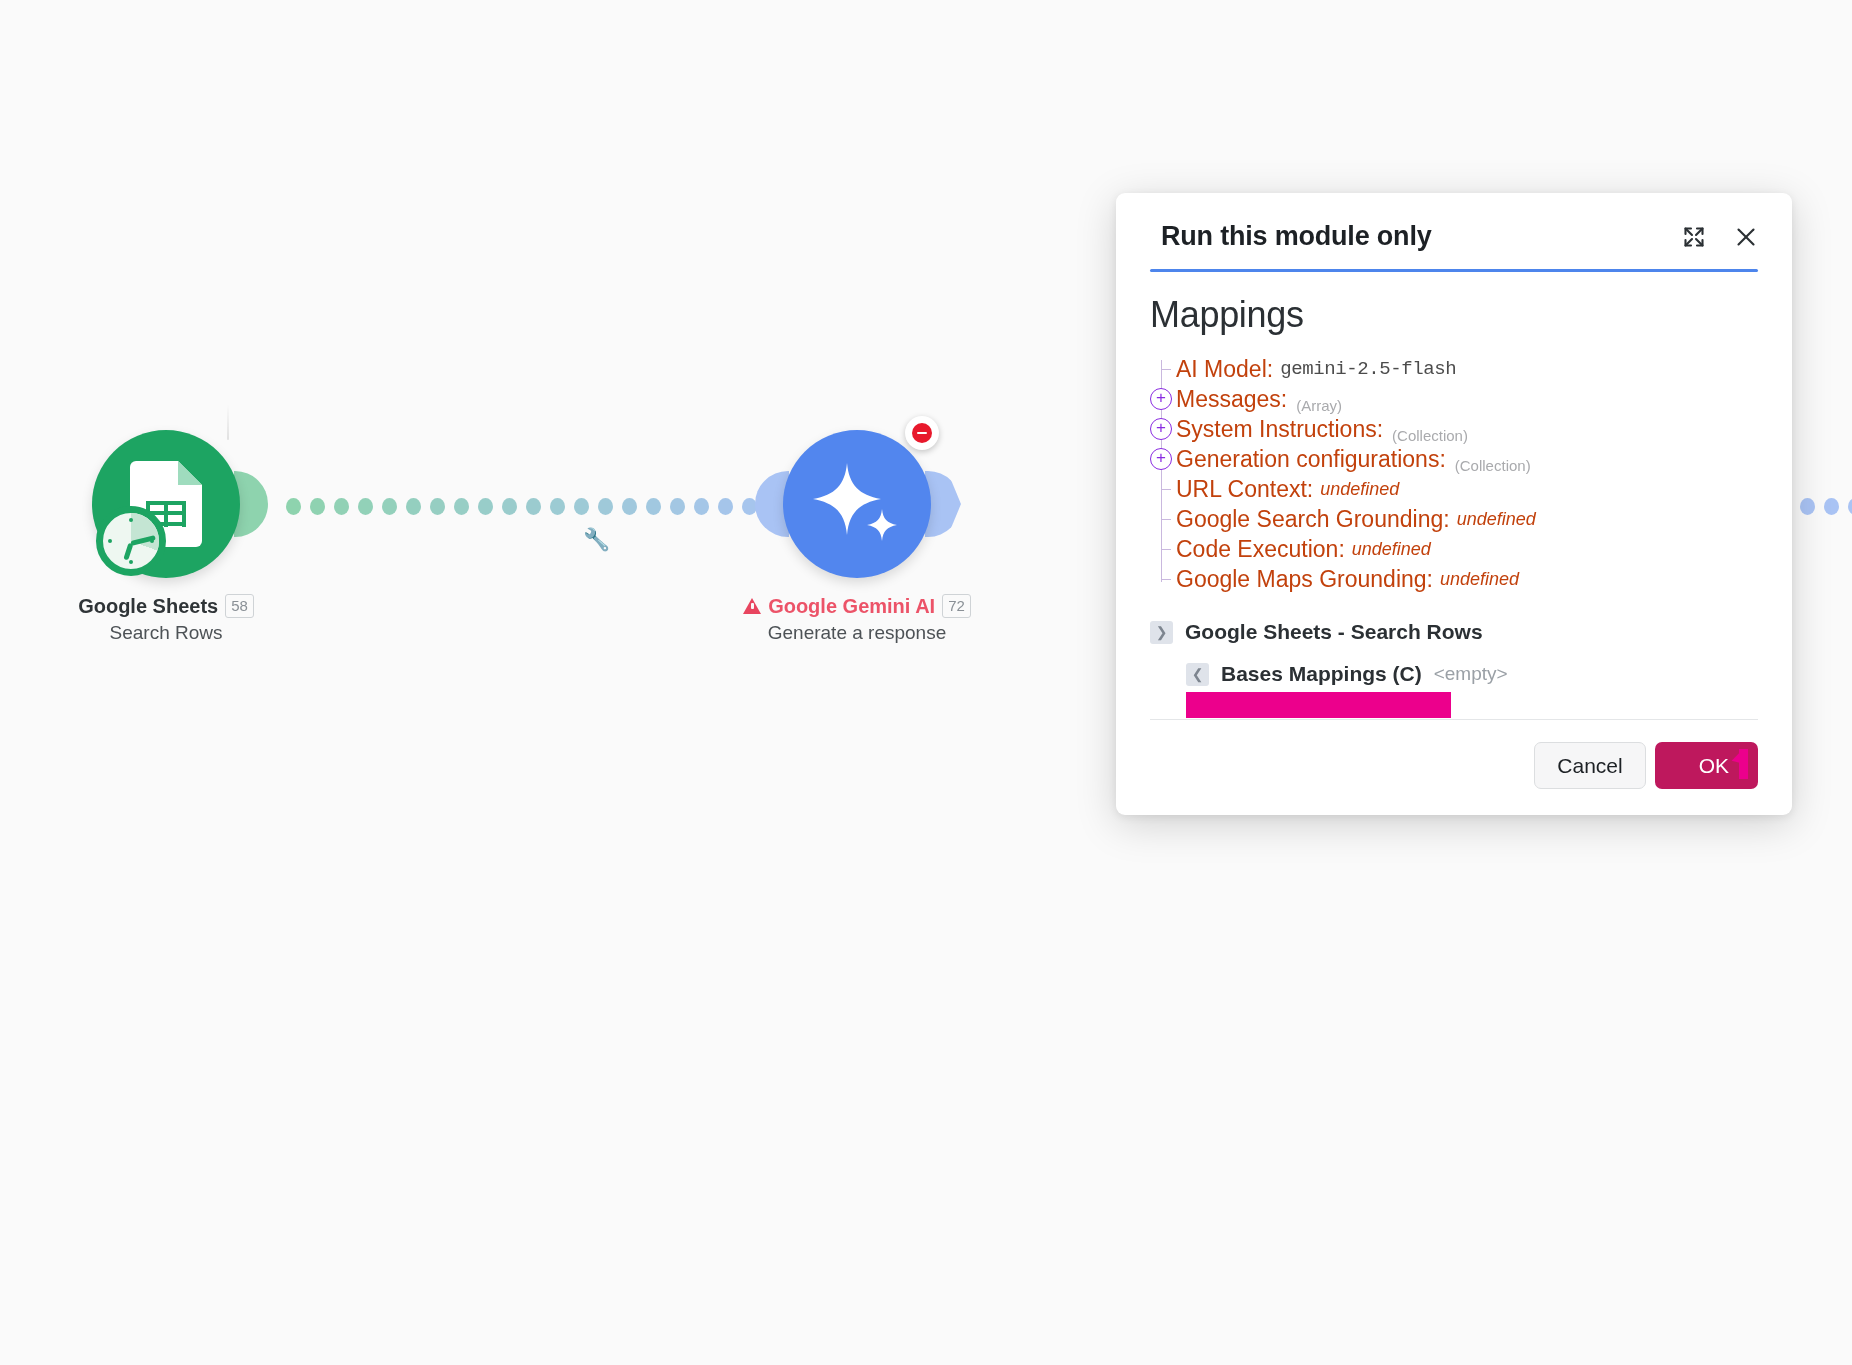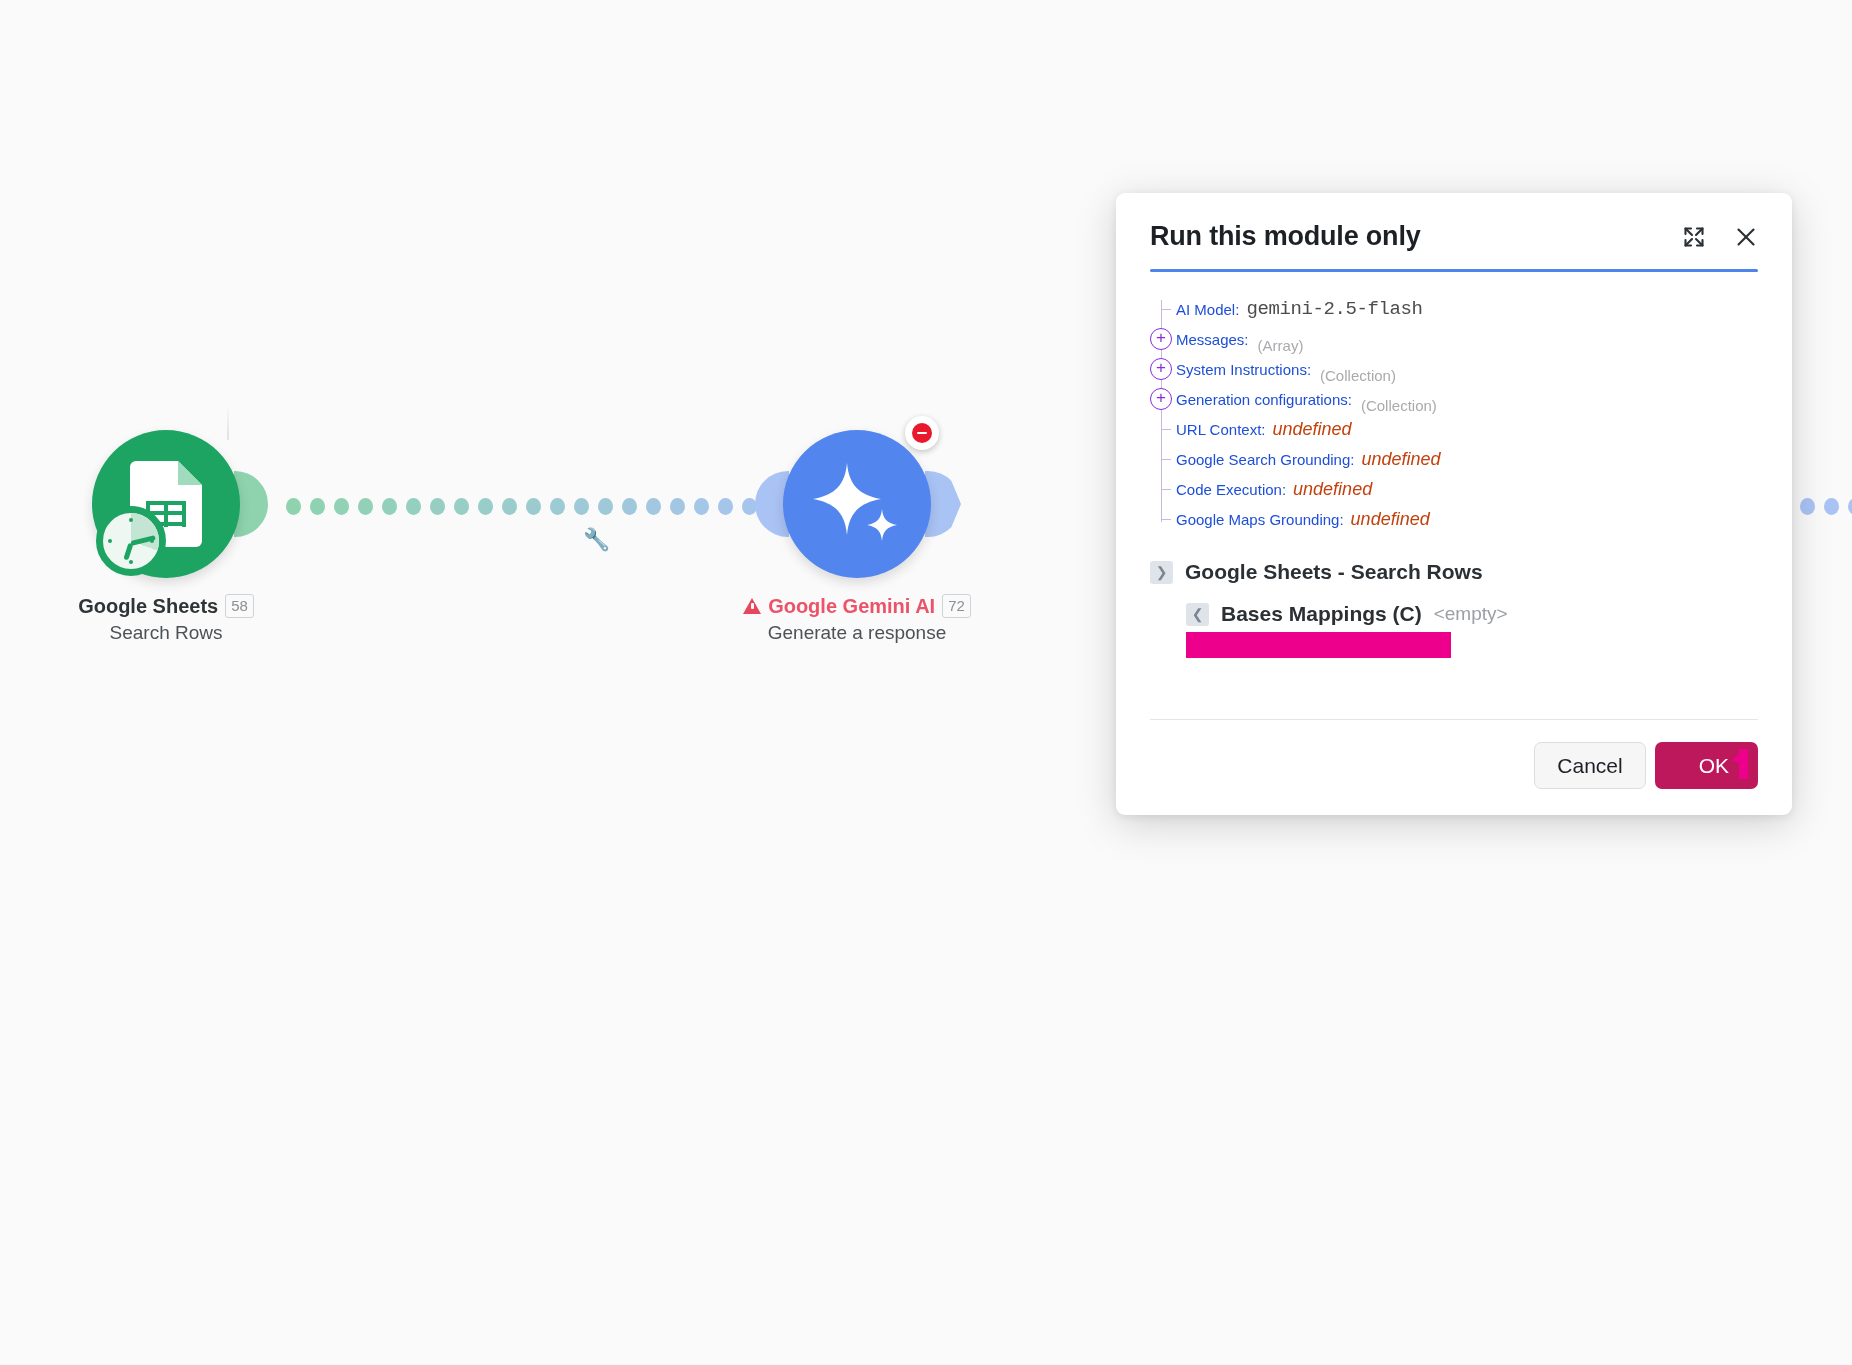--- a/index.html
+++ b/index.html
@@ -231,21 +231,21 @@
     background: #ffffff;
     border-radius: 9px;
     box-shadow: 0 9px 40px rgba(0,0,0,0.17), 0 2px 8px rgba(0,0,0,0.08);
     display: flex;
     flex-direction: column;
     z-index: 20;
     overflow: hidden;
   }
 
   .dlg-header {
-    padding: 28px 34px 0 34px;
+    padding: 28px 34px 0 45px;
     display: flex;
     align-items: flex-start;
     justify-content: space-between;
   }
   .dlg-title {
     font-size: 27px;
     font-weight: bold;
     color: #1d2125;
     letter-spacing: -0.2px;
   }
@@ -321,22 +321,22 @@
     border-radius: 50%;
     border: 1.6px solid #8a2be2;
     background: #ffffff;
     color: #8a2be2;
     font-size: 17px;
     line-height: 18px;
     text-align: center;
     cursor: pointer;
   }
   .tree-label {
-    color: #1d4ed8;
-    font-size: 15px;
+    color: #c2410c;
+    font-size: 23px;
   }
   .tree-value {
     font-size: 19px;
     color: #4c4c4c;
     margin-left: 7px;
     font-family: "Liberation Mono", monospace;
     letter-spacing: -0.4px;
   }
   .tree-type {
     font-size: 15px;
@@ -564,20 +564,21 @@
           <line x1="4.5" y1="4.5" x2="19.5" y2="19.5"></line>
           <line x1="19.5" y1="4.5" x2="4.5" y2="19.5"></line>
         </svg>
       </span>
     </div>
   </div>
 
   <div class="dlg-accent"></div>
 
   <div class="dlg-body">
+    <div class="mappings-title">Mappings</div>
 
     <div class="tree" id="mapping-tree">
         <div class="tree-row">
           <span class="branch"></span>
           <span class="tree-label">AI Model:</span>
           <span class="tree-value">gemini-2.5-flash</span>
         </div>
         <div class="tree-row">
           <span class="plus">+</span>
           <span class="tree-label">Messages:</span>

